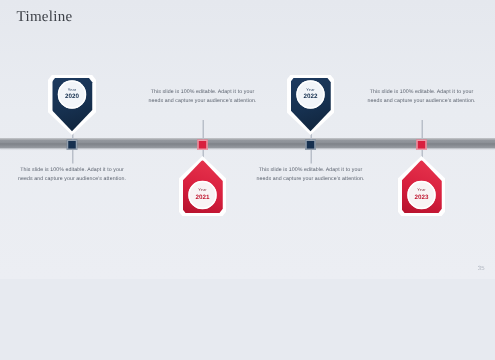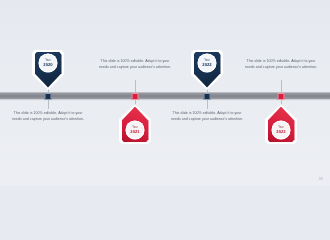--- a/index.html
+++ b/index.html
@@ -102,20 +102,21 @@
   .pageno{
     position:absolute;right:7px;bottom:5px;
     font-size:4px;color:#aeb4bf;
   }
 </style>
 </head>
 <body>
 
 <div class="slide">
 
+  <div class="title">Timeline</div>
 
   <div class="bar"></div>
   <div class="bar-hi"></div>
 
   <div class="stem" style="left:48px;top:86px;height:8px;"></div>
   <div class="stem" style="left:48px;top:99px;height:10px;"></div>
   <div class="pin pin-blue" style="left:48px;top:50px;">
     <div class="shell"></div>
     <div class="body"></div>
     <div class="disc">

